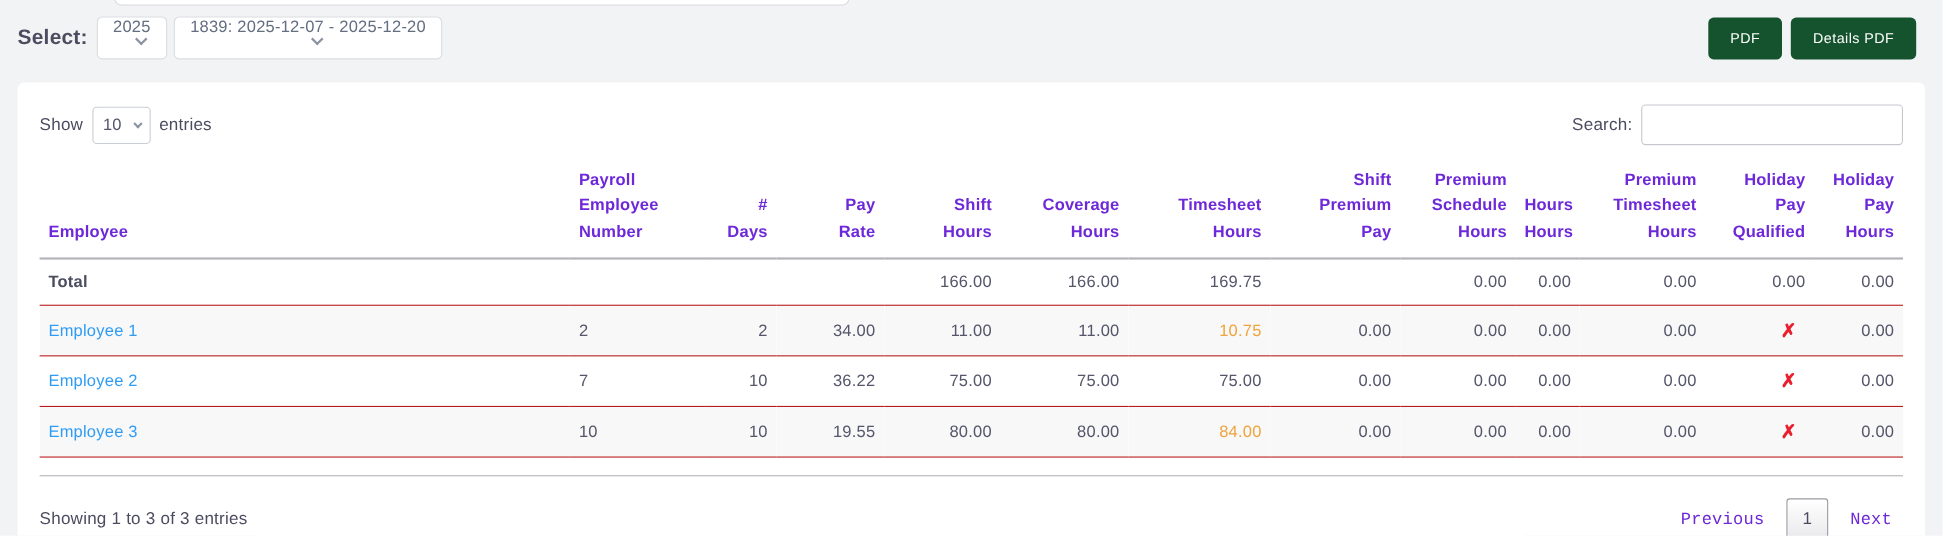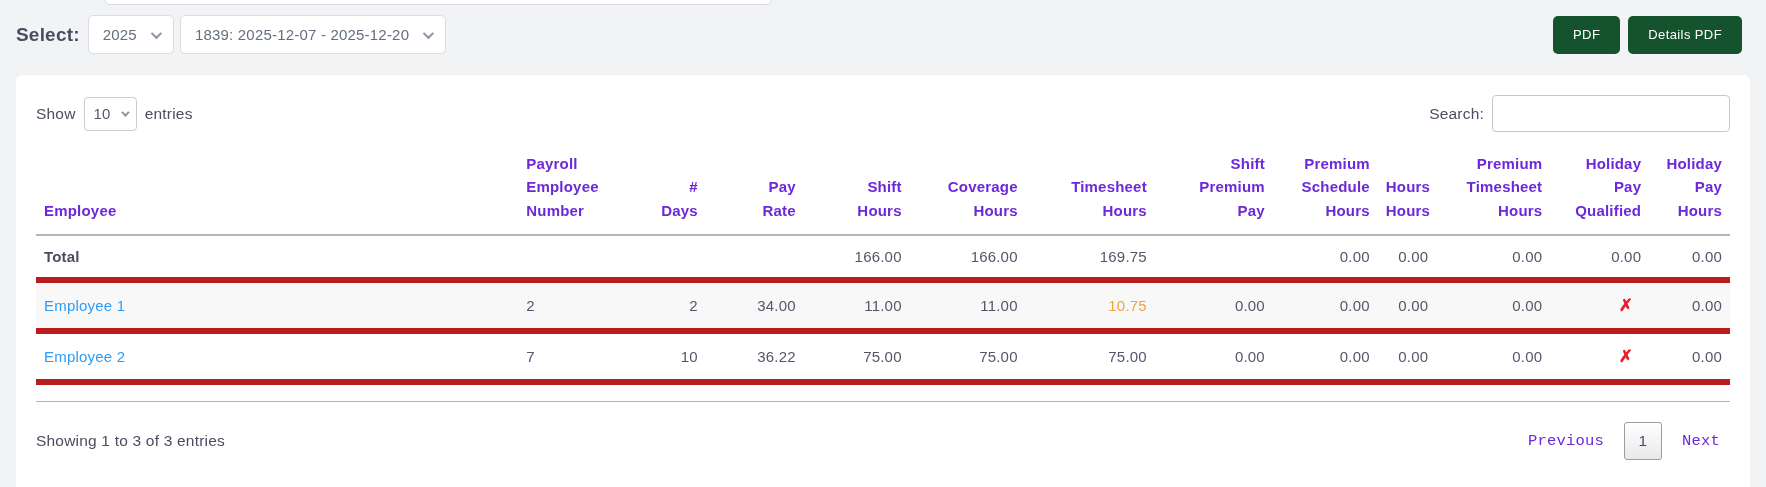--- a/index.html
+++ b/index.html
@@ -17,21 +17,21 @@
   .topbar { position:relative; height:75px; }
   .cutoff-element {
     position:absolute; top:-6px; left:104px; width:668px; height:11px;
     background:#fff; border:1px solid #d9dade; border-radius:0 0 6px 6px;
   }
   .topbar-inner { position:absolute; top:15px; left:16px; right:24px; display:flex; align-items:center; }
   .select-label { font-weight:700; font-size:19px; margin-right:8px; }
   .select-box {
     background:#fff; border:1px solid #dadde2; border-radius:5px;
     height:39px; display:inline-flex; align-items:center;
-    padding:0 14px; margin-right:6px; color:#636e80; font-size:15px; cursor:pointer;
+    padding:0 14px; margin-right:6px; color:#636e80; font-size:15px; cursor:pointer;flex-direction:column;
   }
   .select-box .chev { margin-left:14px; }
   .chev {
     width:8px; height:8px; display:inline-block;
     border-right:2px solid #8b93a2; border-bottom:2px solid #8b93a2;
     transform:rotate(45deg) translateY(-2px);
   }
   .topbar-spacer { flex:1; }
   .btn {
     background:#14532d; color:#fff; border:none; border-radius:5px;
@@ -65,21 +65,21 @@
     font-weight:700; font-size:15px; color:#6d28d9;
     vertical-align:bottom; white-space:pre-line;
     padding:6px 8px 12px 8px; text-align:right; line-height:1.55;
   }
   th.left, td.left { text-align:left; }
   thead tr { border-bottom:2px solid #b4b4ba; }
   td {
     font-size:15px; padding:12px 8px; text-align:right; color:#55566a;
     overflow:hidden; white-space:nowrap;
   }
-  tbody tr { border-bottom:6px solid #b91c1c; }
+  tbody tr { border-bottom:1px solid #b91c1c; }
   tbody tr.striped { background:#f8f8f9; }
   .bold { font-weight:700; color:#4c4c60; }
   .emp-link { color:#2e9cf4; cursor:pointer; text-decoration:none; }
   .hl-orange { color:#f0a43c; }
   .x-mark { color:#ea1e2c; font-weight:700; font-size:17px; padding-right:16px; }
 
   .bottom-rule { border-top:1px solid #b4b4ba; margin-top:16px; }
 
   
   .card-footer { display:flex; align-items:center; justify-content:space-between; padding-top:20px; }
@@ -221,20 +221,35 @@
         <td>75.00</td>
         <td>75.00</td>
         <td>75.00</td>
         <td>0.00</td>
         <td>0.00</td>
         <td>0.00</td>
         <td>0.00</td>
         <td class="x-mark">✗</td>
         <td>0.00</td>
       </tr>
+      <tr class="striped">
+        <td class="left"><a class="emp-link">Employee 3</a></td>
+        <td class="left">10</td>
+        <td>10</td>
+        <td>19.55</td>
+        <td>80.00</td>
+        <td>80.00</td>
+        <td class="hl-orange">84.00</td>
+        <td>0.00</td>
+        <td>0.00</td>
+        <td>0.00</td>
+        <td>0.00</td>
+        <td class="x-mark">✗</td>
+        <td>0.00</td>
+      </tr>
     </tbody>
   </table>
 
   <div class="bottom-rule"></div>
 
   <div class="card-footer">
     <span class="showing-text">Showing 1 to 3 of 3 entries</span>
     <div class="pagination">
       <span class="page-nav">Previous</span>
       <span class="page-number">1</span>

